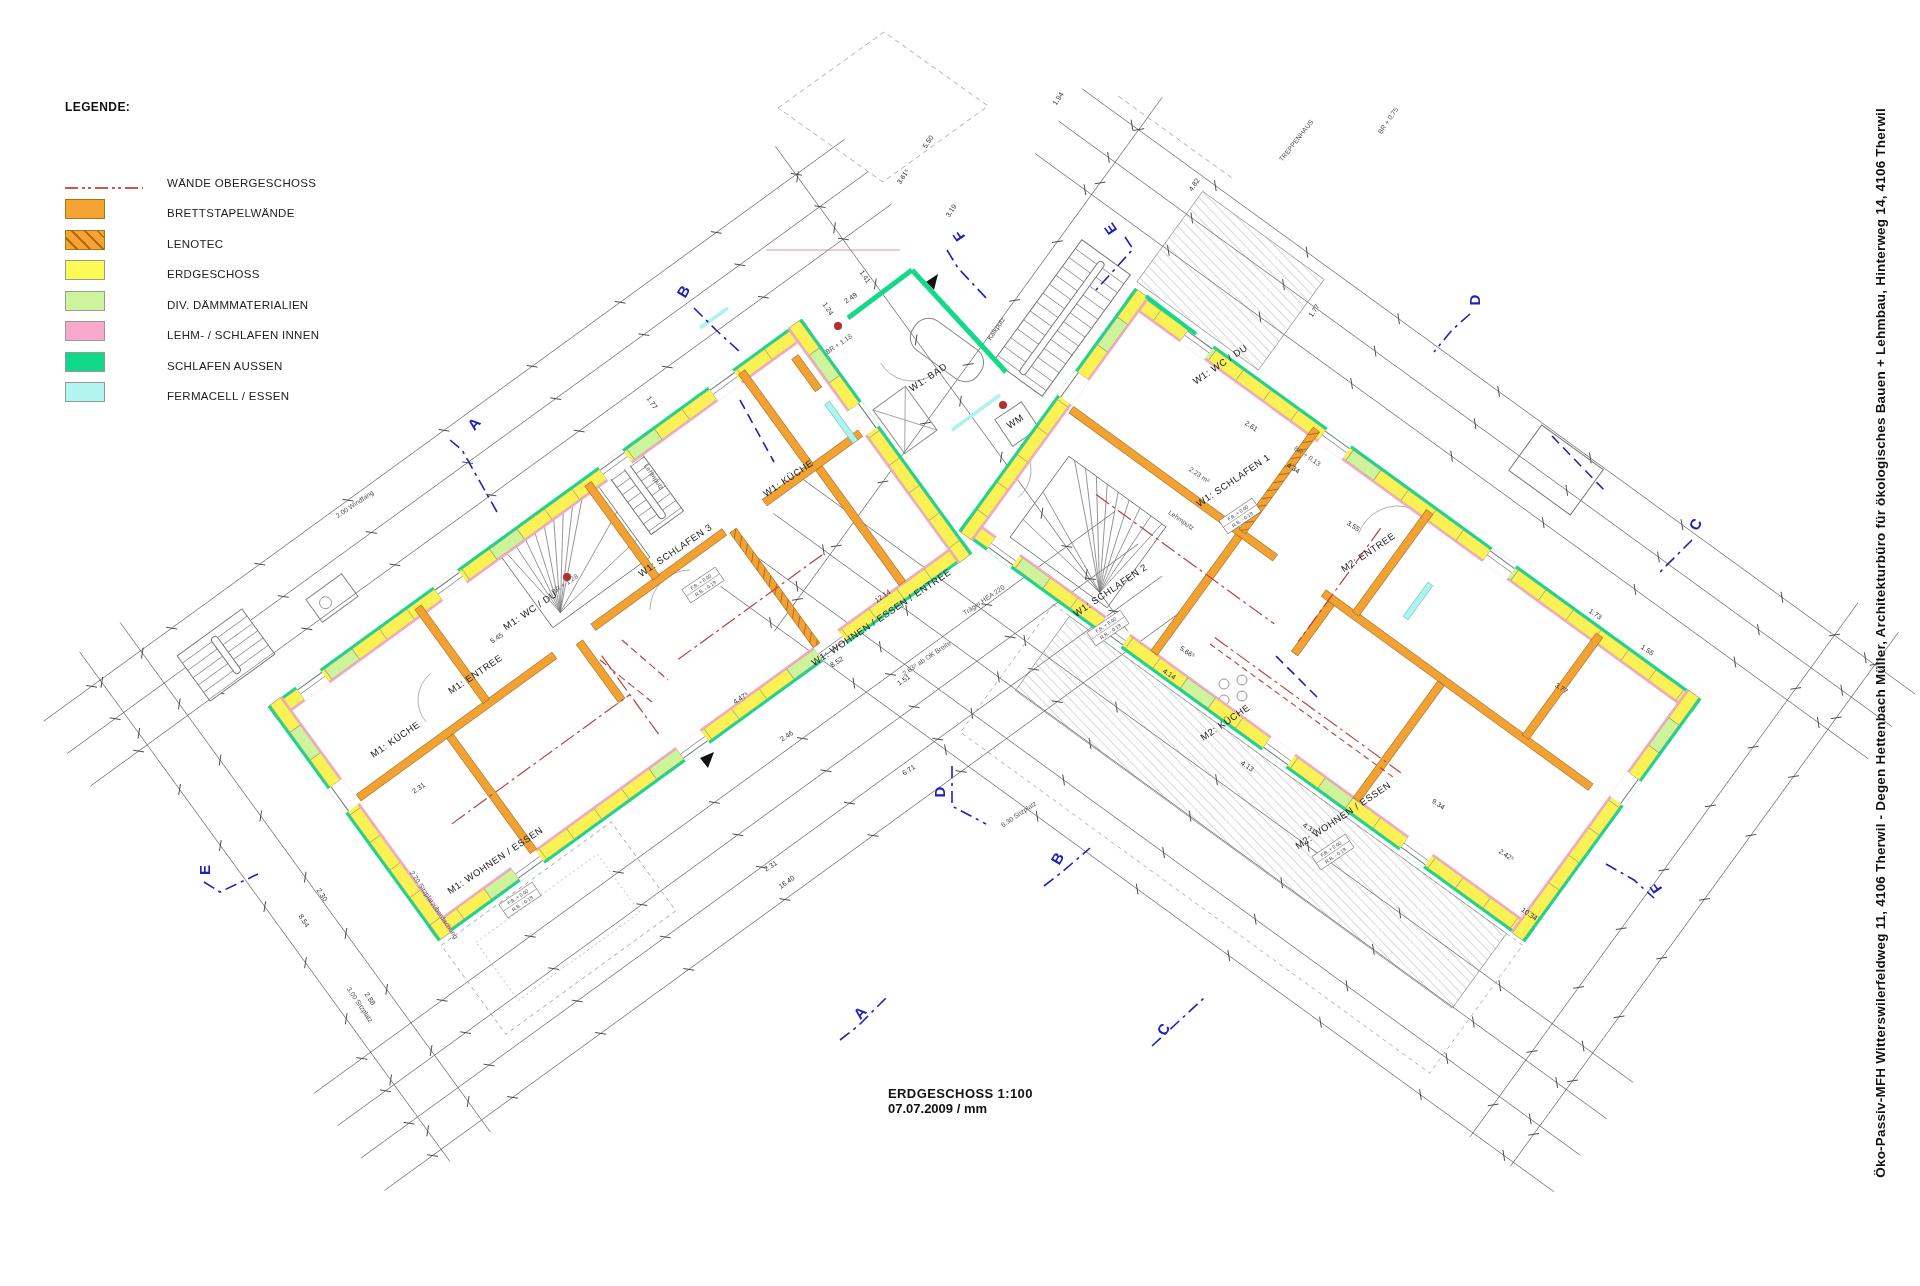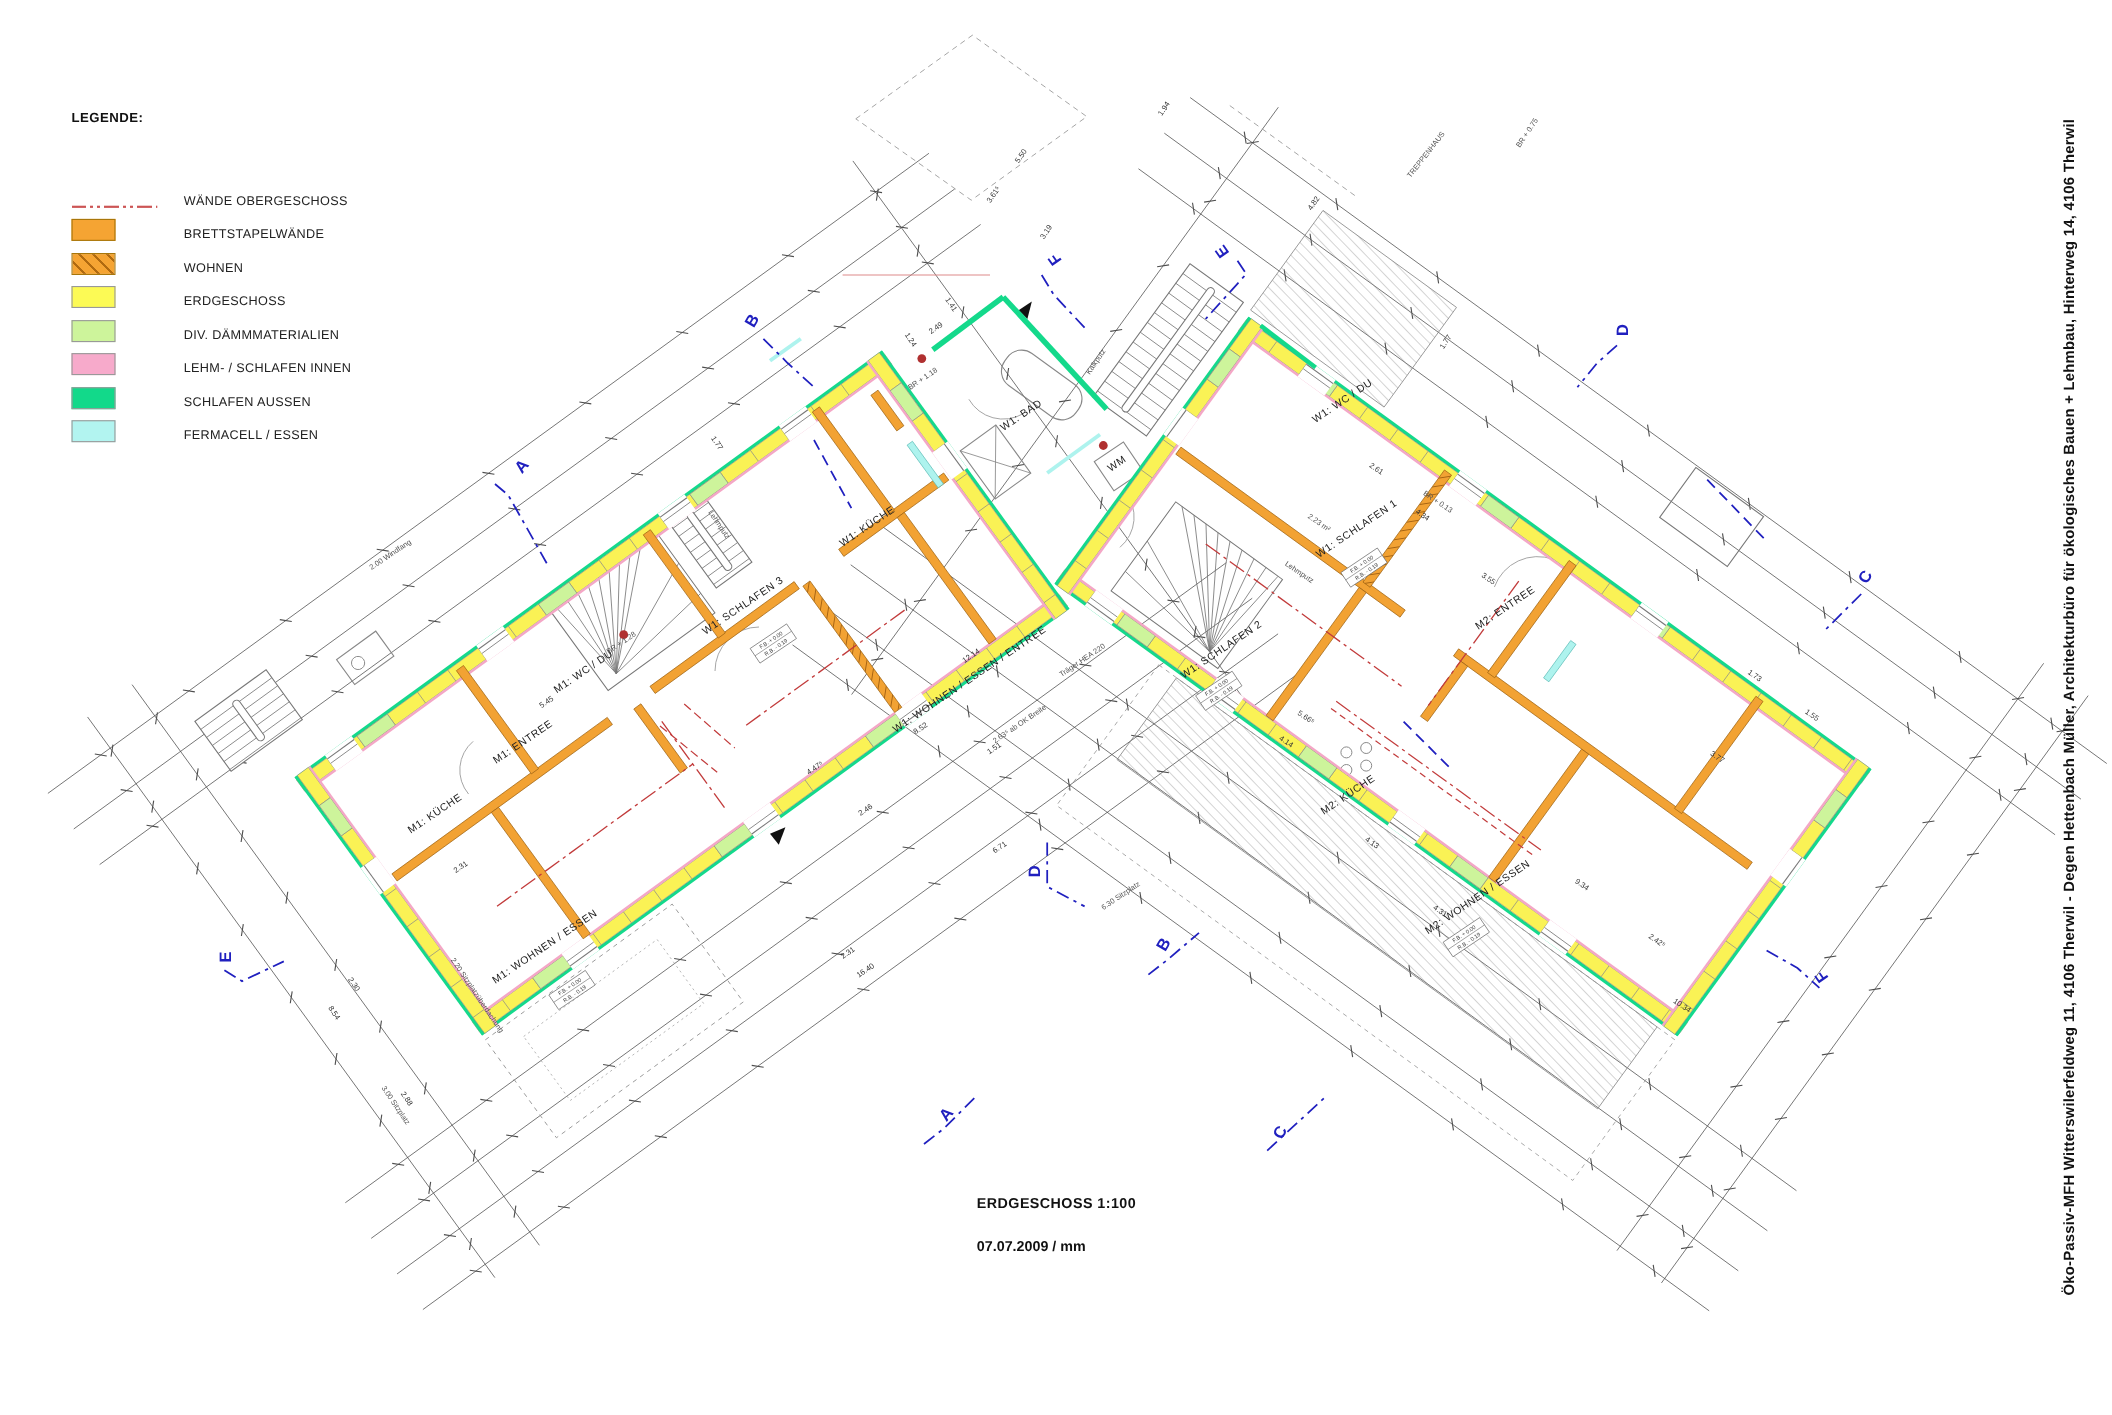--- a/index.html
+++ b/index.html
@@ -9,21 +9,21 @@
   #legend{position:absolute;left:65px;top:100px;}
   #legend .lg-title{font-size:12px;font-weight:bold;color:#111;letter-spacing:.4px;margin-bottom:44px;}
   .lg-row{display:flex;align-items:flex-end;height:30.5px;}
   .lg-swatch{width:40px;height:20px;box-sizing:border-box;border:1px solid #999;margin-right:62px;flex:0 0 auto;}
   .lg-line{width:78px;height:2px;margin-right:24px;flex:0 0 auto;
      background:repeating-linear-gradient(90deg,#cc5555 0 13px,transparent 13px 17px,#cc5555 17px 20px,transparent 20px 23px,#cc5555 23px 26px,transparent 26px 30px);}
   .lg-label{font-size:11.5px;color:#222;letter-spacing:.3px;white-space:nowrap;}
   
   #titleblock{position:absolute;left:888px;top:1086px;color:#111;}
   #titleblock .tb-title{font-size:13px;font-weight:bold;letter-spacing:.4px;}
-  #titleblock .tb-sub{font-size:13px;font-weight:bold;margin-top:24px;}
+  #titleblock .tb-sub{font-size:13px;font-weight:bold;margin-top:0;}
   
   #sidebar{position:absolute;right:32px;top:0;height:1286px;display:flex;align-items:center;}
   #sidebar .vtext{writing-mode:vertical-rl;transform:rotate(180deg);
      font-size:13.5px;font-weight:bold;color:#111;letter-spacing:.2px;white-space:nowrap;}
   
   #plan-wrap{position:absolute;left:0;top:0;width:1920px;height:1286px;}
   svg text{font-family:"Liberation Sans", sans-serif;}
   .room-lb{font-size:9.5px;fill:#222;letter-spacing:.6px;}
   .dim-lb{font-size:7px;fill:#333;}
   .ann-lb{font-size:6.8px;fill:#555;}
@@ -739,21 +739,21 @@
       <div class="lg-row">
         <div class="lg-line"></div>
         <div class="lg-label">WÄNDE OBERGESCHOSS</div>
       </div>
       <div class="lg-row">
         <div class="lg-swatch" style="background: rgb(245, 164, 51); border-color: rgb(168, 118, 10);"></div>
         <div class="lg-label">BRETTSTAPELWÄNDE</div>
       </div>
       <div class="lg-row">
         <div class="lg-swatch" style="background: repeating-linear-gradient(45deg, rgb(245, 164, 51) 0px, rgb(245, 164, 51) 7px, rgb(176, 106, 16) 7px, rgb(176, 106, 16) 9px); border-color: rgb(168, 118, 10);"></div>
-        <div class="lg-label">WOHNEN</div>
+        <div class="lg-label">LENOTEC</div>
       </div>
       <div class="lg-row">
         <div class="lg-swatch" style="background: rgb(252, 250, 85); border-color: rgb(153, 153, 153);"></div>
         <div class="lg-label">ERDGESCHOSS</div>
       </div>
       <div class="lg-row">
         <div class="lg-swatch" style="background: rgb(205, 244, 155); border-color: rgb(153, 153, 153);"></div>
         <div class="lg-label">DIV. DÄMMMATERIALIEN</div>
       </div>
       <div class="lg-row">

